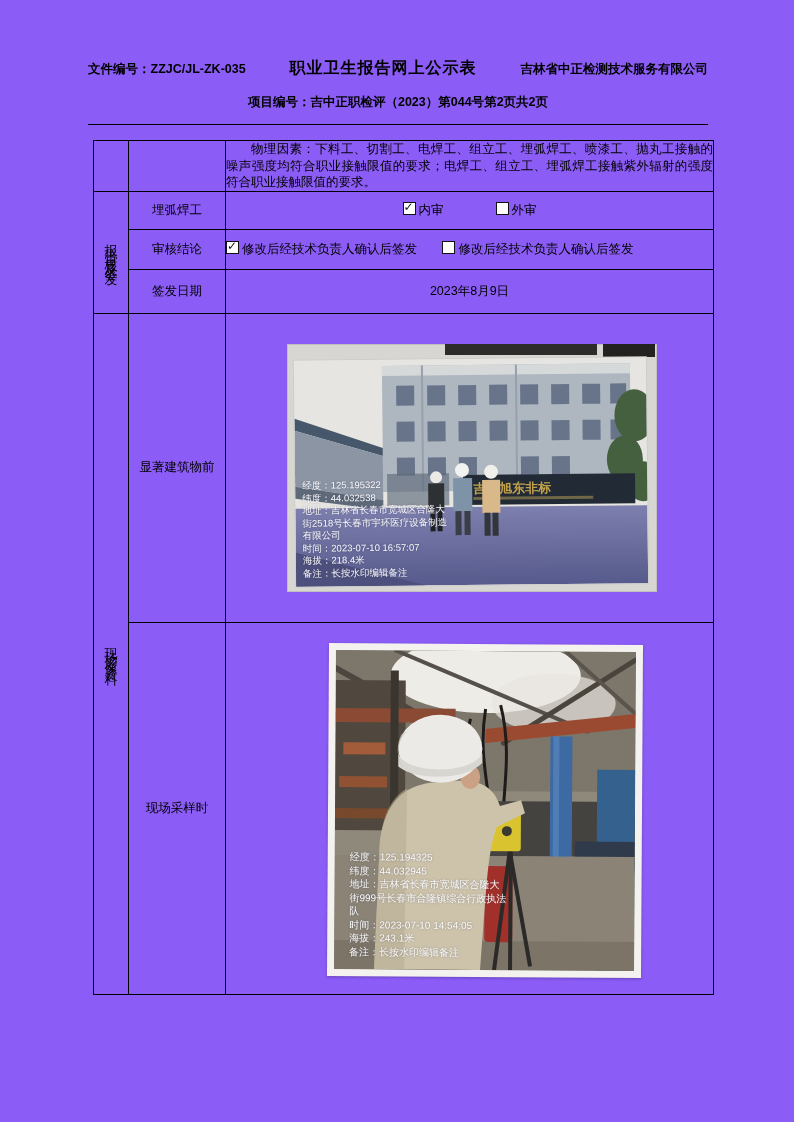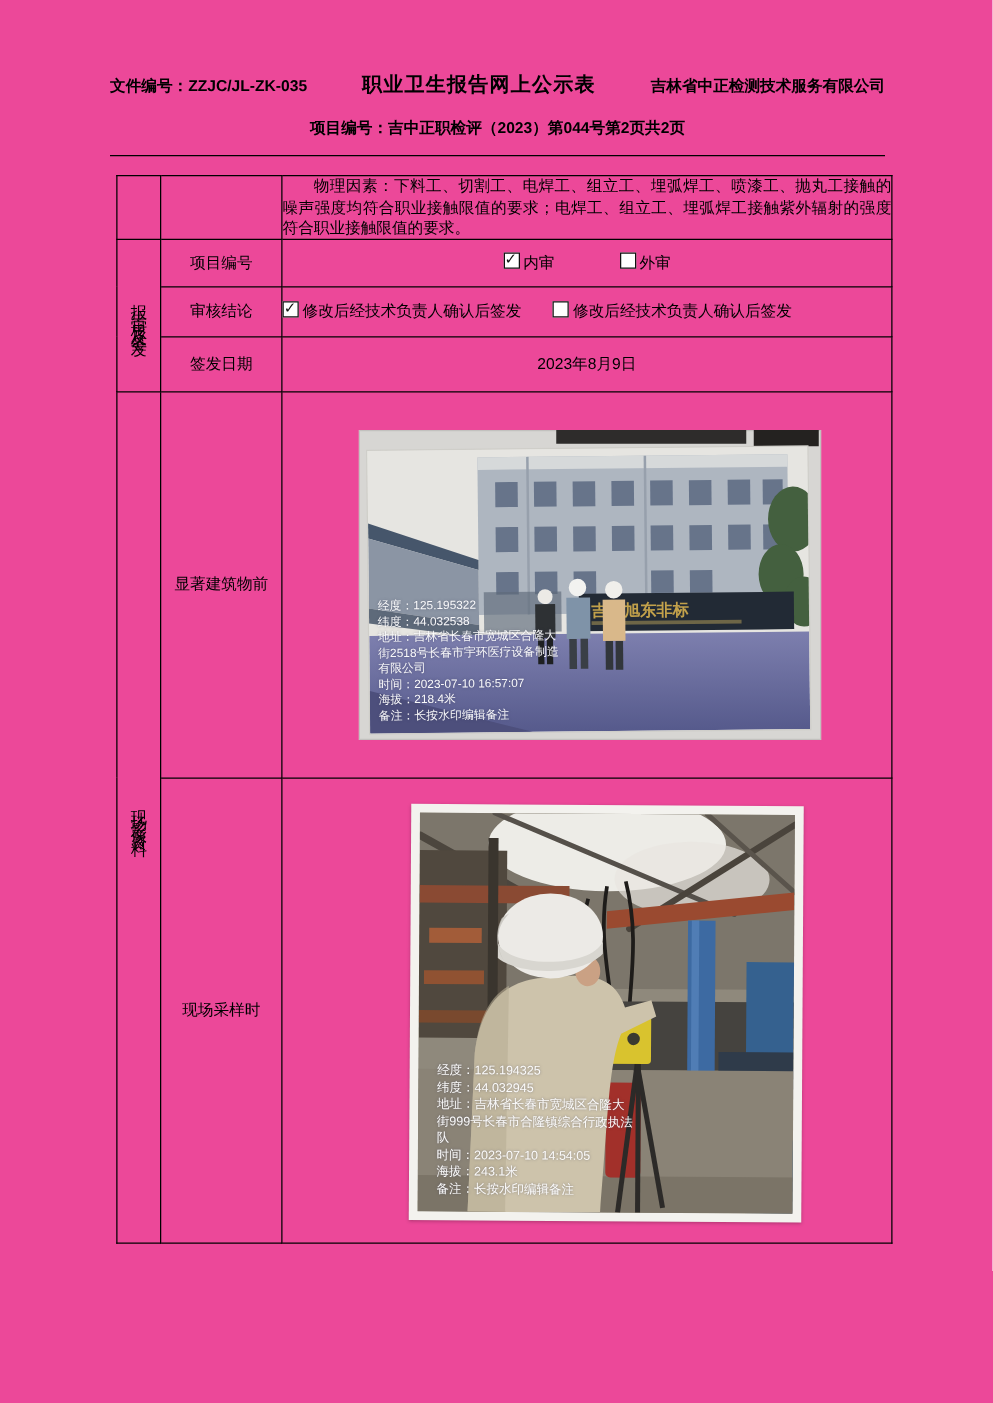--- a/index.html
+++ b/index.html
@@ -1,17 +1,17 @@
 <!DOCTYPE html>
 <html><head>
 <meta charset="utf-8">
 <style>
   html,body{margin:0;padding:0;background:#ffffff;}
   .page{
-    position:relative;width:794px;height:1122px;background:#ec4899;
+    position:relative;width:794px;height:1122px;background:#8b5cf6;
     font-family:"Liberation Sans","DejaVu Sans",sans-serif;color:#000;overflow:hidden;
   }
   
   .hdr{position:absolute;left:88px;width:620px;}
   .hdr-row1{top:58px;display:flex;align-items:baseline;justify-content:space-between;}
   .hdr-row2{top:94px;display:flex;align-items:baseline;justify-content:center;}
   .hdr .doc-no,.hdr .company,.hdr .project-no,.hdr .page-info{font-size:12.5px;font-weight:bold;white-space:nowrap;}
   .hdr .title{font-size:16px;font-weight:bold;letter-spacing:1px;white-space:nowrap;}
   .hdr-divider{position:absolute;left:88px;top:124px;width:620px;height:0;border-top:1.6px solid #000;}
   
@@ -70,21 +70,21 @@
         <tr style="height:50px">
       <td class="side"></td>
       <td class="lbl"></td>
       <td class="content para">物理因素：下料工、切割工、电焊工、组立工、埋弧焊工、喷漆工、抛丸工接触的噪声强度均符合职业接触限值的要求；电焊工、组立工、埋弧焊工接触紫外辐射的强度符合职业接触限值的要求。</td>
     </tr>
 
     <tr style="height:38px">
       <td class="side" rowspan="3">
         <span class="vlabel">报告审核及签发</span>
       </td>
-      <td class="lbl">项目编号</td>
+      <td class="lbl">埋弧焊工</td>
       <td class="content">
         <div class="opts-centered">
           <span class="opt"><span class="cb" data-checked="true"></span><span>内审</span></span>
           <span class="opt"><span class="cb" data-checked="false"></span><span>外审</span></span>
         </div>
       </td>
     </tr>
 
     <tr style="height:40px">
       <td class="lbl">审核结论</td>

